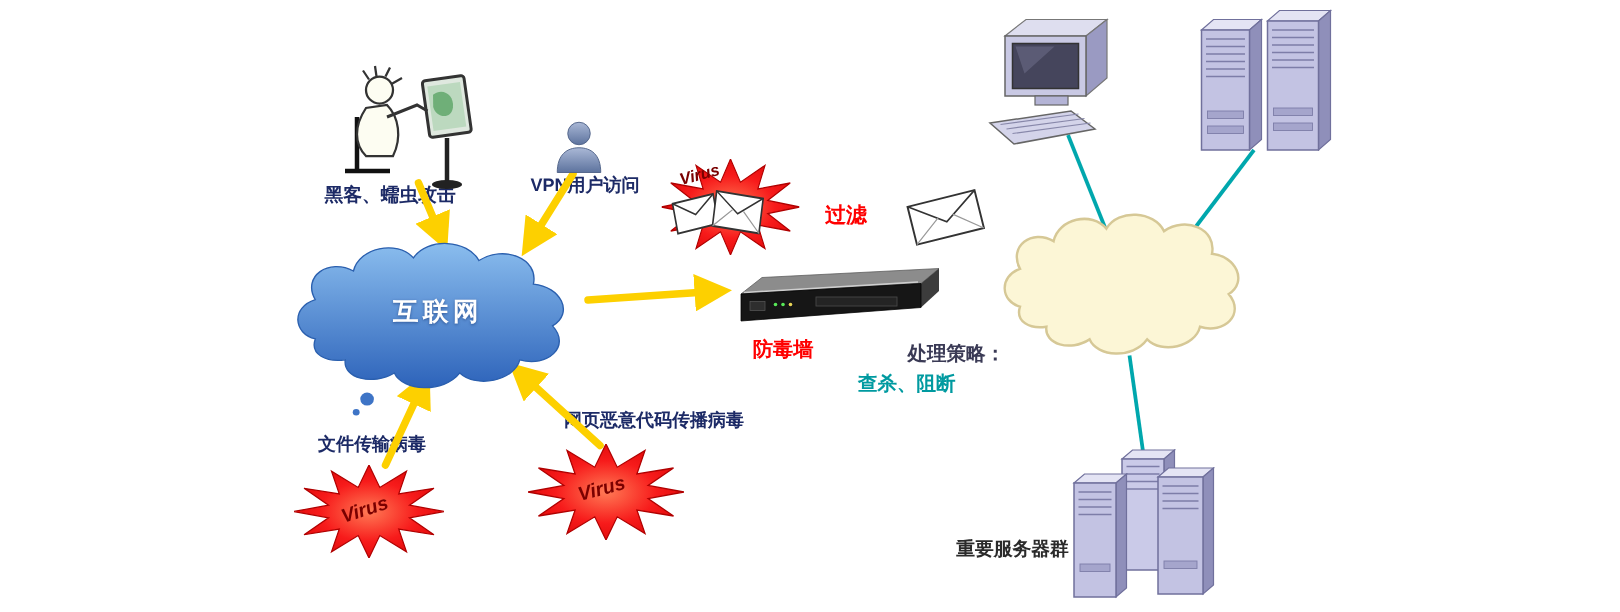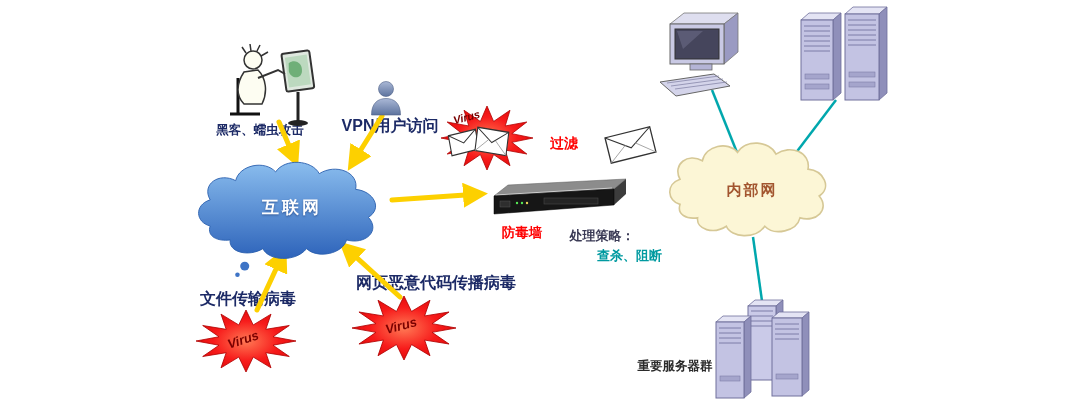--- a/index.html
+++ b/index.html
@@ -2,21 +2,21 @@
 <html><head>
 <meta charset="utf-8">
 <style>
   html,body{margin:0;padding:0;background:#fff;}
   #canvas{
     position:relative;width:1080px;height:408px;background:#ffffff;overflow:hidden;
     font-family:"Liberation Sans","DejaVu Sans",sans-serif;
   }
   .abs{position:absolute;}
   .label{
-    position:absolute;font-weight:bold;font-size:16px;color:#1c2a66;
+    position:absolute;font-weight:bold;font-size:12px;color:#1c2a66;
     text-align:center;line-height:1.1;white-space:nowrap;
   }
   .label-red{color:#ff0000;}
   .label-teal{color:#009aa0;}
   .label-dark{color:#2a2a2a;text-align:center;}
   .cloud-label{
     position:absolute;left:0;right:0;text-align:center;font-weight:bold;
     letter-spacing:3px;
   }
   .internet-label{top:38px;color:#ffffff;font-size:17px;text-shadow:0 1px 2px rgba(20,50,110,.6);}
@@ -141,28 +141,27 @@
       <polygon points="8,24 128,17 128,33 8,42" fill="#161616" stroke="#000" stroke-width="0.5"></polygon>
       <rect x="14" y="29" width="10" height="6" fill="#2e2e2e" stroke="#555" stroke-width="0.5"></rect>
       <circle cx="31" cy="31" r="1.2" fill="#57e857"></circle>
       <circle cx="36" cy="31" r="1.2" fill="#57e857"></circle>
       <circle cx="41" cy="31" r="1.2" fill="#e8d457"></circle>
       <rect x="58" y="26" width="54" height="6" fill="#242424" stroke="#474747" stroke-width="0.6"></rect>
     </svg>
   </div>
   <div class="label label-red" style="left:492px;top:226px;width:60px;font-size:13.5px;">防毒墙</div>
 
-  <div class="label" style="left:557px;top:229px;width:90px;text-align:center;font-size:13px;color:#3a3a55;">处理策略：</div>
-  <div class="label label-teal" style="left:572px;top:249px;width:90px;text-align:right;font-size:13px;">查杀、阻断</div>
+  <div class="label" style="left:580px;top:229px;width:90px;text-align:right;font-size:13px;color:#3a3a55;">处理策略：</div>
+  <div class="label label-teal" style="left:572px;top:249px;width:90px;text-align:left;font-size:13px;">查杀、阻断</div>
 
   <div class="abs node" style="left:664px;top:139px;width:176px;height:104px;">
     <svg width="176" height="104" viewBox="0 0 220 124" preserveAspectRatio="none">
       <path d="M20,78 C4,74 2,54 20,48 C10,30 30,16 48,26 C52,8 80,2 92,16 C102,0 132,2 140,18 C158,6 184,16 180,36 C200,38 210,58 194,68 C208,84 190,100 170,94 C166,110 138,116 126,104 C114,120 84,118 78,104 C62,114 40,108 42,94 C28,96 16,90 20,78 Z" fill="#fcf6d6" stroke="#d6c896" stroke-width="2"></path>
     </svg>
-    <span class="cloud-label intranet-label">内部网</span>
   </div>
 
   <div class="abs node" style="left:658px;top:4px;width:104px;height:94px;">
     <svg width="104" height="94" viewBox="0 0 104 94">
       <polygon points="12,20 66,20 80,9 26,9" fill="#dedeef" stroke="#777" stroke-width="0.8"></polygon>
       <polygon points="66,20 80,9 80,48 66,60" fill="#9a9ac2" stroke="#777" stroke-width="0.8"></polygon>
       <rect x="12" y="20" width="54" height="40" fill="#c9c9e4" stroke="#666" stroke-width="1"></rect>
       <rect x="17" y="25" width="44" height="30" fill="#45455c" stroke="#333" stroke-width="1"></rect>
       <polygon points="19,27 45,27 25,45" fill="#6a6a85" opacity="0.6"></polygon>
       <rect x="32" y="60" width="22" height="6" fill="#b4b4d6" stroke="#666" stroke-width="0.8"></rect>

